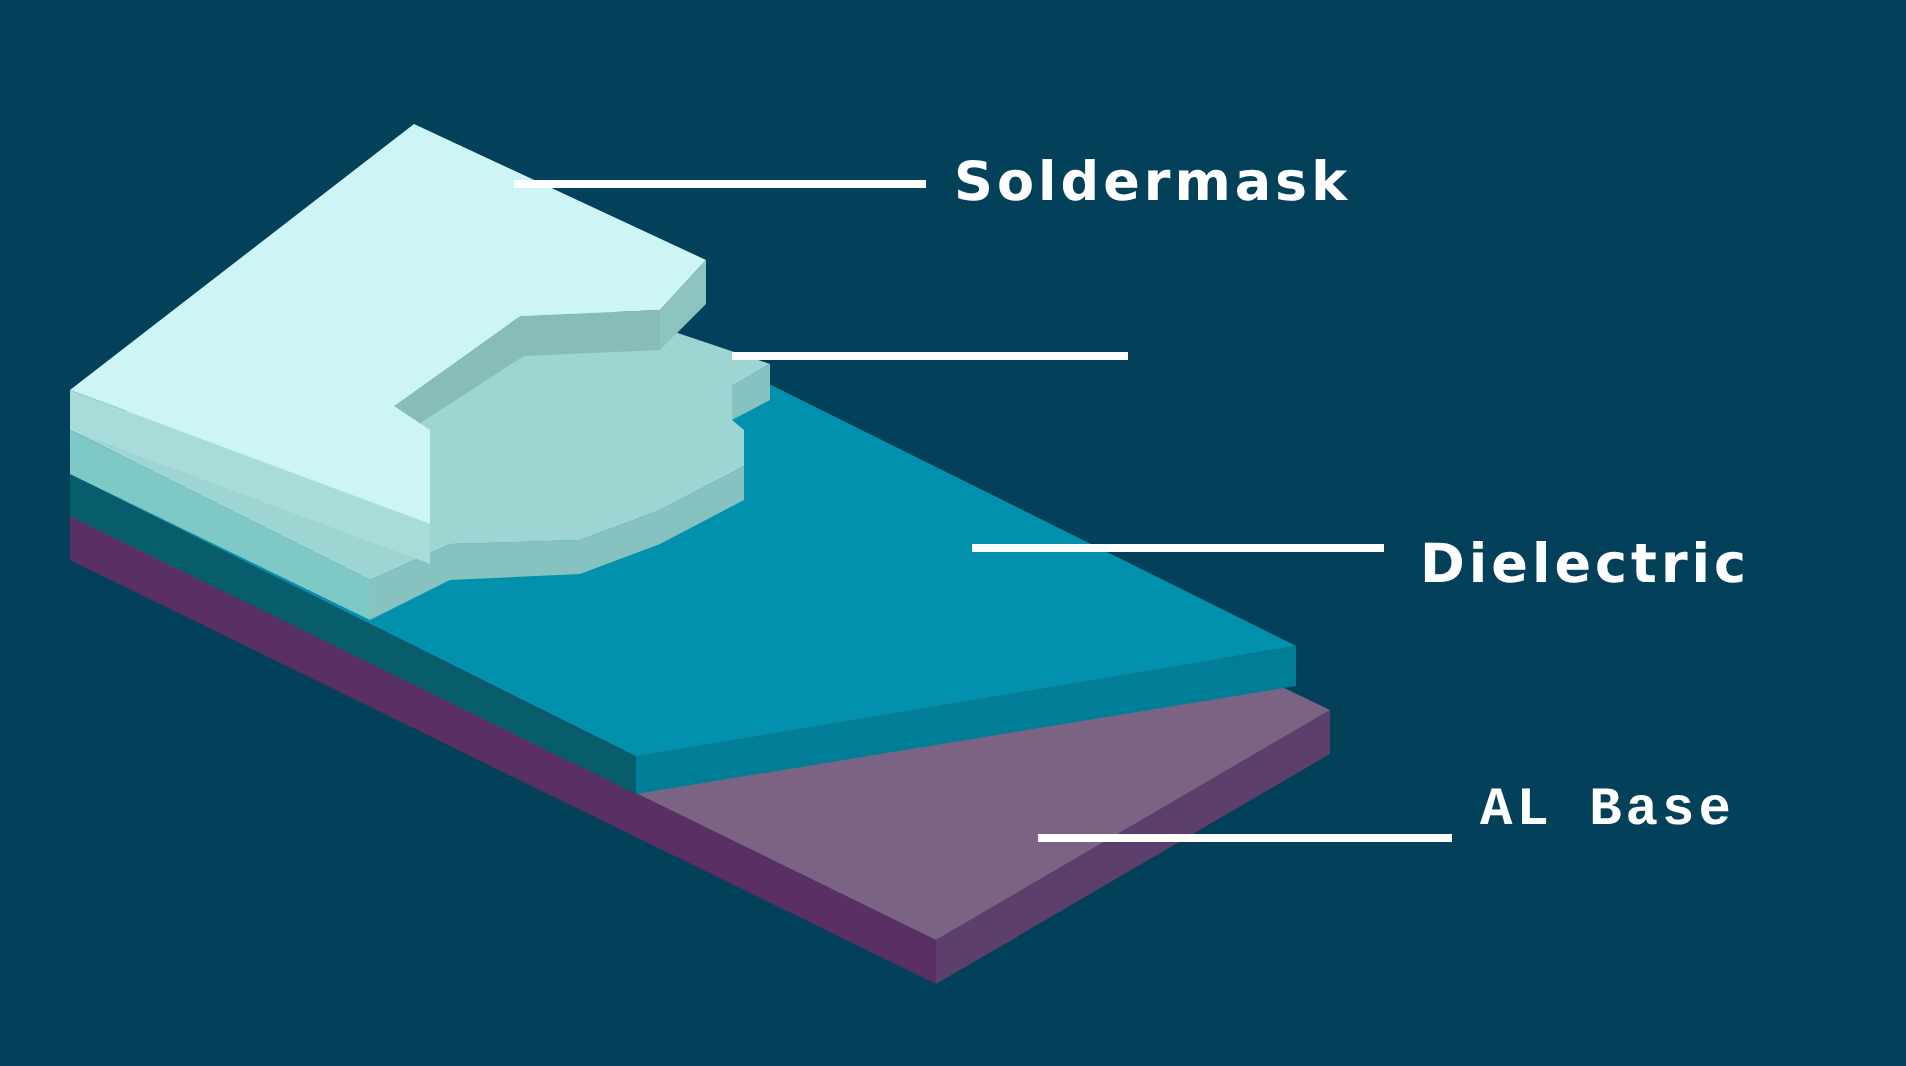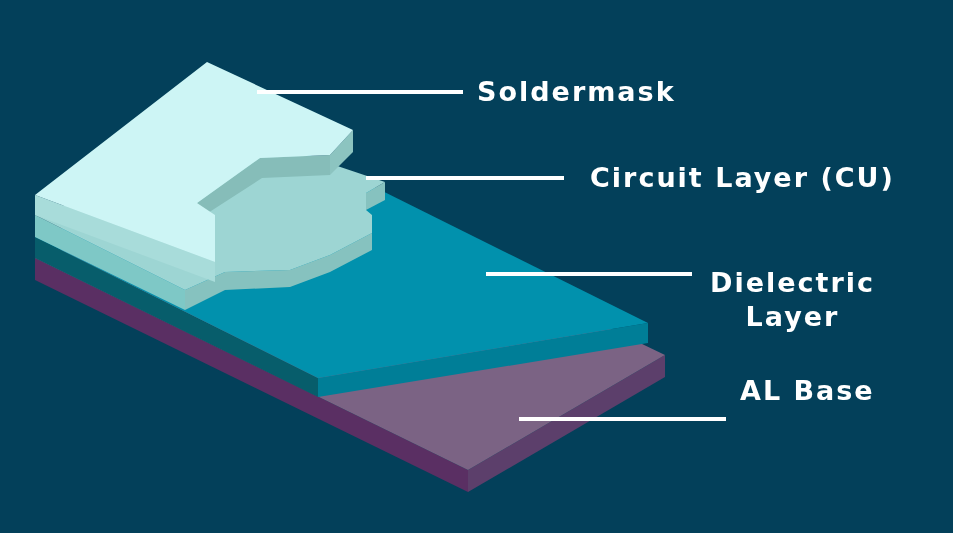--- a/index.html
+++ b/index.html
@@ -63,22 +63,20 @@
       <polygon points="207,62 353,130 330,155 260,158 197,203 215,215 215,262 35,195" fill="#cdf5f5"></polygon>
     </g>
   </svg>
 
   <div class="leader" style="left:257px; top:90px; width:206px;"></div>
   <div class="leader" style="left:366px; top:176px; width:198px;"></div>
   <div class="leader" style="left:486px; top:272px; width:206px;"></div>
   <div class="leader" style="left:519px; top:417px; width:207px;"></div>
 
   <div class="label" style="left:477px; top:75px;">Soldermask</div>
-  <div class="label" style="left:590px; top:161px;">Circuit Layer (CU)</div>
   <div class="label" style="left:710px; top:266px;">
     <div>Dielectric</div>
-    <div>Layer</div>
   </div>
-  <div class="label" style="left:740px; top:374px;">
+  <div class="label" style="left:740px; top:389px;font-family:Liberation Mono, monospace;">
     <div>AL Base</div>
   </div>
 
 </div>
 
 </body></html>

